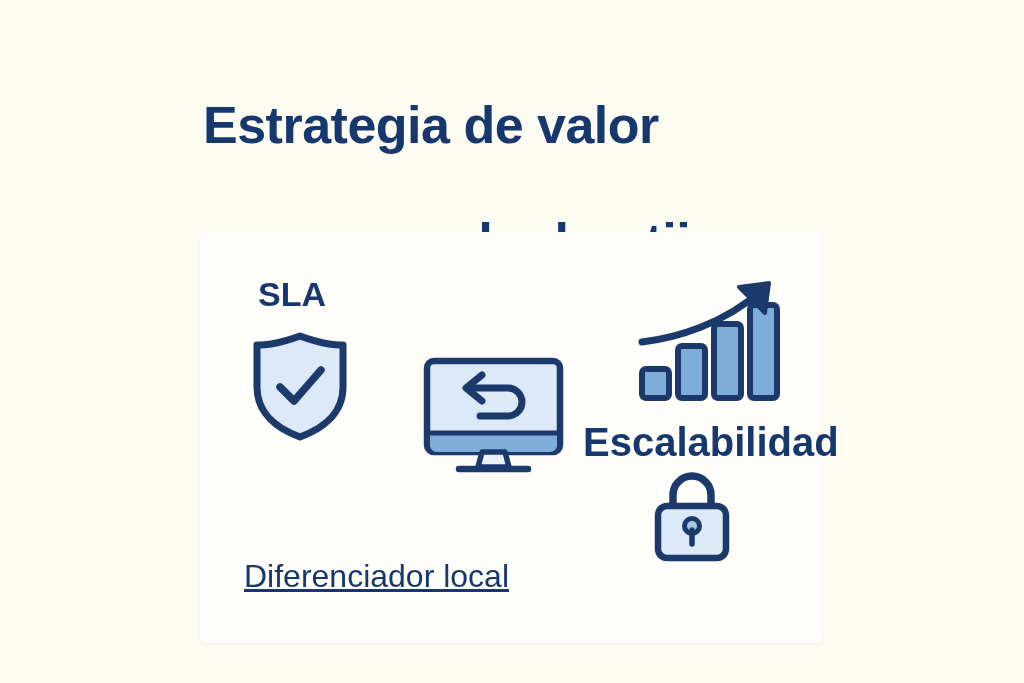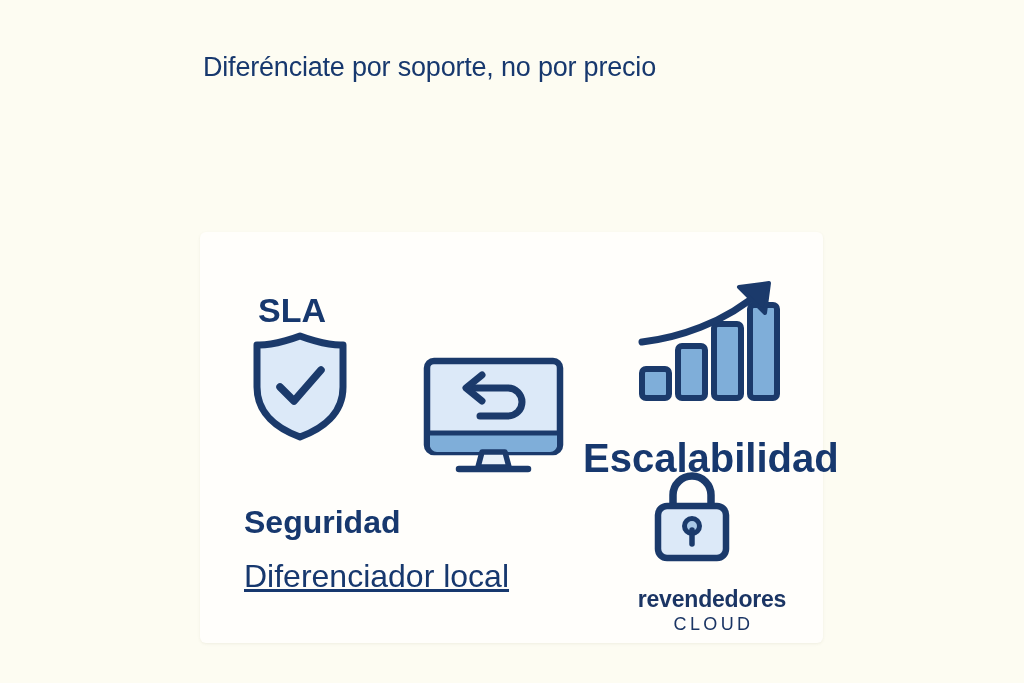--- a/index.html
+++ b/index.html
@@ -60,21 +60,21 @@
     box-shadow: 0 1px 3px rgba(120,115,90,0.10);
   }
 
   
   .lbl {
     position: absolute;
     color: #17386E;
     line-height: 1.12;
     white-space: pre-line;
   }
-  .lbl-bold { font-weight: bold; margin-top: 16px; }
+  .lbl-bold { font-weight: bold; }
 
   .lbl-sla {
     left: 58px;
     top: 43px;
     font-size: 34px;
   }
   .lbl-migracion {
     left: 218px;
     top: 41px;
     font-size: 34px;
@@ -130,28 +130,31 @@
     padding-top: 2px;
     padding-left: 3px;
   }
 </style>
 </head>
 <body>
 
 <div id="root">
 
   <div class="header">
+    <h1 class="title">
+      <span class="title-line">Estrategia de valor</span>
+      <span class="title-line">para revender hostiing</span>
+    </h1>
     <p class="subtitle">Diferénciate por soporte, no por precio</p>
   </div>
 
   <div class="card">
 
     <div class="lbl lbl-bold lbl-sla">SLA</div>
     <div class="lbl lbl-bold lbl-escal">Escalabilidad</div>
-    <div class="lbl lbl-bold lbl-seguridad">Seguridad</div>
     <div class="lbl lbl-difer">Diferenciador local</div>
 
     <div class="icon icon-shield">
       <svg viewBox="0 0 100 112" width="100" height="112">
         <path d="M50 6 C 50 6, 76 16, 93 15 L 93 57 C 93 84, 72 99, 50 107 C 28 99, 7 84, 7 57 L 7 15 C 24 16, 50 6, 50 6 Z" fill="#DCE9F8" stroke="#1B3A6B" stroke-width="7" stroke-linejoin="round"></path>
         <path d="M30 57 L 44 71 L 71 40" fill="none" stroke="#1B3A6B" stroke-width="7.5" stroke-linecap="round" stroke-linejoin="round"></path>
       </svg>
     </div>
 
     <div class="icon icon-monitor">
@@ -188,19 +191,15 @@
 
         <path d="M24 38 L 24 25 A 19 19 0 0 1 62 25 L 62 38" fill="none" stroke="#1B3A6B" stroke-width="7.5" stroke-linecap="round"></path>
 
         <rect x="9" y="36" width="68" height="52" rx="9" ry="9" fill="#DCE9F8" stroke="#1B3A6B" stroke-width="6.5"></rect>
 
         <circle cx="43" cy="56" r="7.5" fill="#A9C8E6" stroke="#1B3A6B" stroke-width="5"></circle>
         <line x1="43" y1="60" x2="43" y2="74" stroke="#1B3A6B" stroke-width="5.5" stroke-linecap="round"></line>
       </svg>
     </div>
 
-    <div class="logo">
-      <div class="logo-name">revendedores</div>
-      <div class="logo-sub">CLOUD</div>
-    </div>
 
   </div>
 </div>
 
 </body></html>

